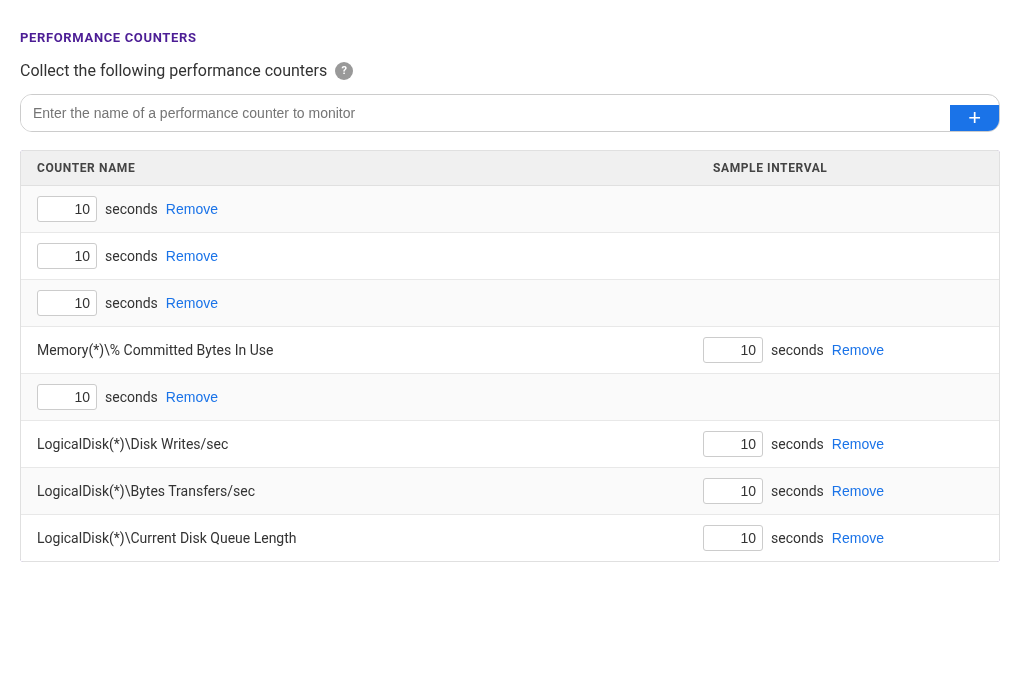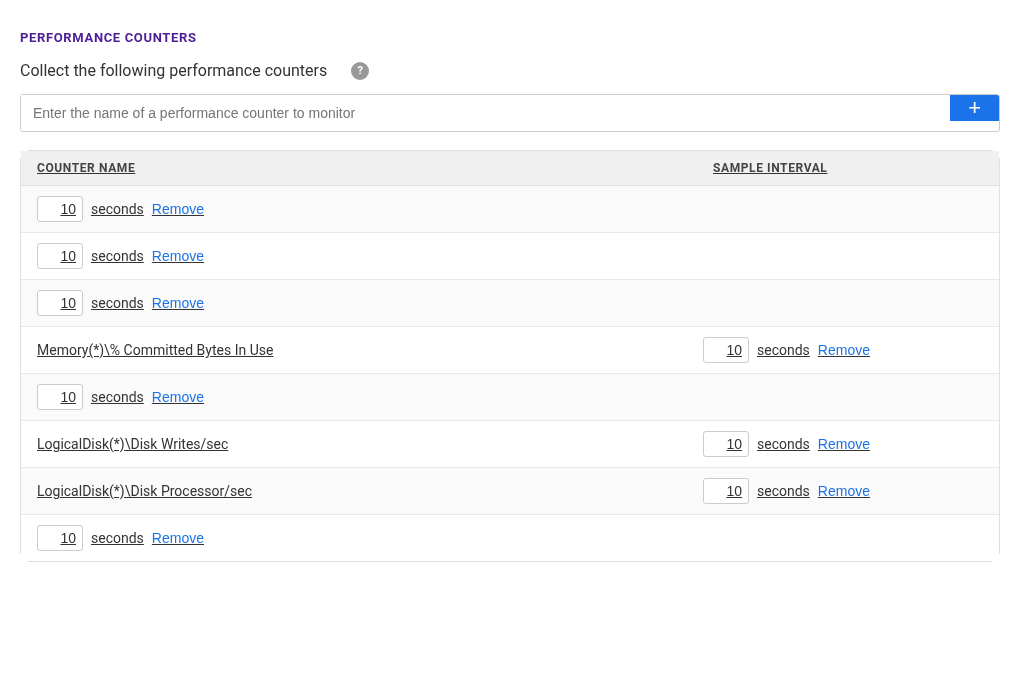--- a/index.html
+++ b/index.html
@@ -13,21 +13,21 @@
     .page-title {
       font-size: 13px;
       font-weight: 700;
       letter-spacing: 0.05em;
       color: #4c1d95;
       margin-bottom: 16px;
     }
     .section-label-row {
       display: flex;
       align-items: center;
-      gap: 24px;
+      gap: 8px;
       margin-bottom: 14px;
     }
     .section-label {
       font-size: 16px;
       color: #333;
       font-weight: 400;
     }
     .help-icon {
       width: 18px;
       height: 18px;
@@ -37,24 +37,24 @@
       display: inline-flex;
       align-items: center;
       justify-content: center;
       font-size: 11px;
       font-weight: 700;
       cursor: pointer;
       flex-shrink: 0;
     }
     .input-row {
       display: flex;
-      align-items: flex-start;
+      align-items: flex-end;
       margin-bottom: 18px;
       border: 1px solid #ccc;
-      border-radius: 3px;
+      border-radius: 12px;
       overflow: hidden;
       max-width: 980px;
     }
     .counter-input {
       flex: 1;
       border: none;
       outline: none;
       padding: 10px 12px;
       font-size: 14px;
       color: #999;
@@ -69,22 +69,21 @@
       cursor: pointer;
       display: flex;
       align-items: center;
       justify-content: center;
       min-width: 46px;
     }
     .table-container {
       max-width: 980px;
       background: #6d28d9;
       border: 1px solid #e0e0e0;
-      border-radius: 11px;
-      text-decoration: underline;
+      border-radius: 3px;
     }
     .table-header {
       display: grid;
       grid-template-columns: 1fr 280px;
       padding: 10px 16px;
       border-bottom: 1px solid #e0e0e0;
       background: #f0f0f0;
     }
     .col-header {
       font-size: 12px;
@@ -109,21 +108,21 @@
     .counter-name {
       font-size: 14px;
       color: #333;
     }
     .interval-cell {
       display: flex;
       align-items: center;
       gap: 8px;
     }
     .interval-input {
-      width: 46px;
+      width: 60px;
       border: 1px solid #ccc;
       border-radius: 3px;
       padding: 4px 6px;
       font-size: 14px;
       text-align: right;
       background: #fff;
       color: #333;
     }
     .seconds-label {
       font-size: 14px;
@@ -198,28 +197,29 @@
   </div>
       <div class="table-row">
     <span class="counter-name">LogicalDisk(*)\Disk Writes/sec</span>
     <div class="interval-cell">
       <input class="interval-input" type="text" value="10" style="">
       <span class="seconds-label">seconds</span>
       <button class="remove-btn">Remove</button>
     </div>
   </div>
       <div class="table-row">
-    <span class="counter-name">LogicalDisk(*)\Disk Processor/sec</span>
-    <div class="interval-cell">
-      <input class="interval-input" type="text" value="10" style="">
-      <span class="seconds-label">seconds</span>
-      <button class="remove-btn">Remove</button>
-    </div>
-  </div>
-      <div class="table-row">
+    <span class="counter-name">LogicalDisk(*)\Bytes Transfers/sec</span>
+    <div class="interval-cell">
+      <input class="interval-input" type="text" value="10" style="">
+      <span class="seconds-label">seconds</span>
+      <button class="remove-btn">Remove</button>
+    </div>
+  </div>
+      <div class="table-row">
+    <span class="counter-name">LogicalDisk(*)\Current Disk Queue Length</span>
     <div class="interval-cell">
       <input class="interval-input" type="text" value="10" style="">
       <span class="seconds-label">seconds</span>
       <button class="remove-btn">Remove</button>
     </div>
   </div>
     </div>
 </div>
 
 </body></html>

